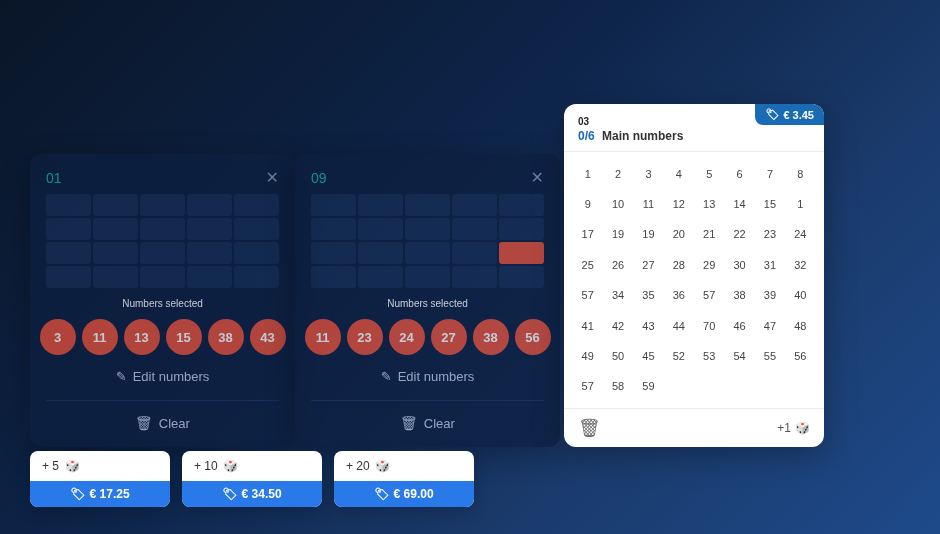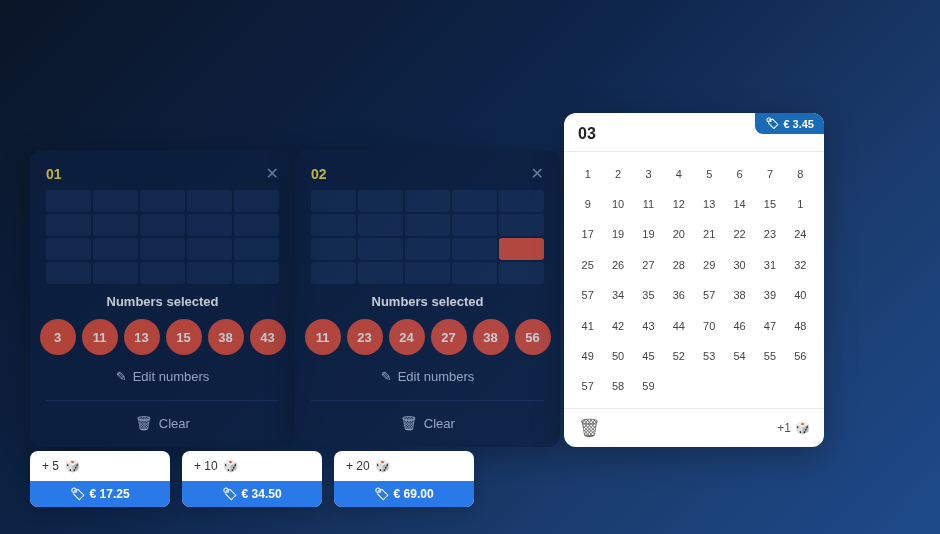--- a/index.html
+++ b/index.html
@@ -39,38 +39,38 @@
 
     .card-header {
       width: 100%;
       display: flex;
       justify-content: space-between;
       align-items: center;
       margin-bottom: 8px;
     }
 
     .card-number {
-      color: #fde047;
+      color: #14b8a6;
       font-size: 14px;
-      font-weight: 700;
+      font-weight: 400;
     }
 
     .close-btn {
       color: #8899bb;
       font-size: 16px;
       cursor: pointer;
       background: none;
       border: none;
       line-height: 1;
     }
 
     .numbers-selected-label {
       color: #ffffff;
-      font-size: 13px;
-      font-weight: 700;
+      font-size: 10px;
+      font-weight: 400;
       margin-bottom: 10px;
     }
 
     .numbers-row {
       display: flex;
       gap: 6px;
       margin-bottom: 14px;
     }
 
     .number-ball {
@@ -148,21 +148,21 @@
       align-items: center;
       gap: 4px;
     }
 
     .picker-header {
       padding: 12px 14px 8px;
       border-bottom: 1px solid #e8ecf0;
     }
 
     .picker-card-num {
-      font-size: 16px;
+      font-size: 10px;
       font-weight: 600;
       color: #222;
     }
 
     .picker-subtitle {
       font-size: 12px;
       color: #555;
       margin-top: 2px;
     }
 
@@ -335,21 +335,21 @@
     </button>
     <div class="divider"></div>
     <button class="clear-btn">
       <span class="trash-icon">🗑</span>
       <span>Clear</span>
     </button>
   </div>
 
   <div class="lottery-card faded" style="margin-bottom:60px;">
     <div class="card-header">
-      <span class="card-number">02</span>
+      <span class="card-number">09</span>
       <button class="close-btn">✕</button>
     </div>
     <div class="card-preview-area">
       <div class="pcell"></div>
       <div class="pcell"></div>
       <div class="pcell"></div>
       <div class="pcell"></div>
       <div class="pcell"></div>
       <div class="pcell"></div>
       <div class="pcell"></div>
@@ -387,20 +387,24 @@
     </button>
   </div>
 
   <div class="number-picker" style="margin-bottom:60px; margin-left:4px;">
     <div class="picker-price-badge">
       <span>🏷</span>
       <span>€ 3.45</span>
     </div>
     <div class="picker-header">
       <div class="picker-card-num">03</div>
+      <div class="picker-subtitle">
+        <span>0/6</span>
+        <span style="margin-left:4px; color:#333; font-weight:600;">Main numbers</span>
+      </div>
     </div>
     <div class="number-grid" id="number-grid">
     <div class="grid-num">1</div>
         <div class="grid-num">2</div>
         <div class="grid-num">3</div>
         <div class="grid-num">4</div>
         <div class="grid-num">5</div>
         <div class="grid-num">6</div>
         <div class="grid-num">7</div>
         <div class="grid-num">8</div>

